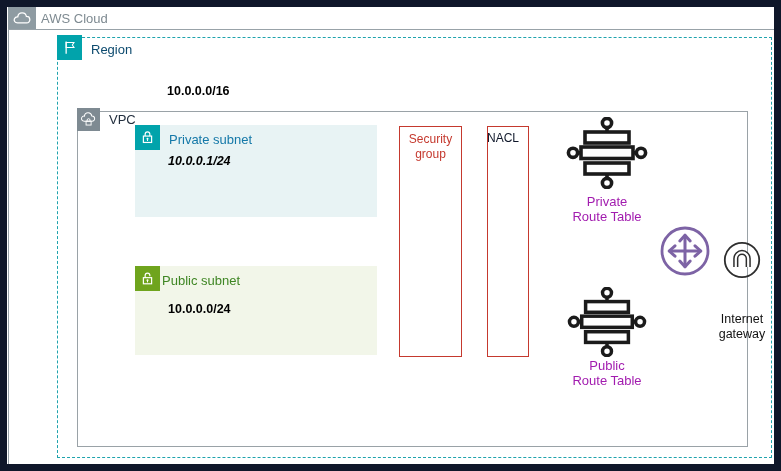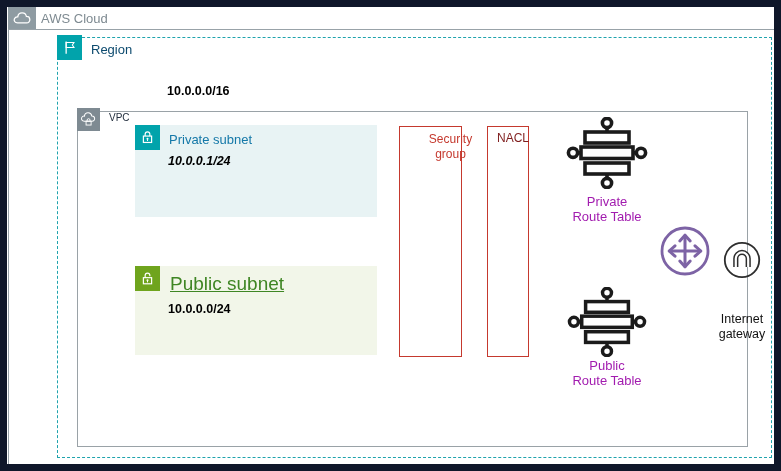--- a/index.html
+++ b/index.html
@@ -23,29 +23,29 @@
   .aws-icon{left:1px;top:0;width:28px;height:22px;background:#8e9ba2;}
   .region-icon{left:50px;top:28px;width:25px;height:25px;background:#01a3ab;}
   .vpc-icon{left:70px;top:101px;width:23px;height:23px;background:#7e8a92;}
   .ps-icon{left:128px;top:118px;width:25px;height:25px;background:#01a3ab;}
   .pub-icon{left:128px;top:259px;width:25px;height:25px;background:#6fa41d;}
 
   
   .lbl{white-space:pre-line;line-height:1.18;}
   .aws-label{left:34px;top:4px;font-size:13px;color:#7e8a91;}
   .region-label{left:84px;top:35px;font-size:13px;color:#0c4a6e;}
-  .vpc-label{left:102px;top:105px;font-size:10px;color:#232f3e;}
+  .vpc-label{left:102px;top:105px;font-size:13px;color:#232f3e;}
   .cidr{font-weight:bold;font-size:12.5px;color:#000;}
   .cidr16{left:160px;top:77px;}
   .ps-label{left:162px;top:125px;font-size:13px;color:#1478a8;}
   .ps-cidr{left:161px;top:147px;font-style:italic;}
-  .pub-label{left:163px;top:266px;font-size:19px;color:#3f8624;text-decoration:underline;}
+  .pub-label{left:155px;top:266px;font-size:13px;color:#3f8624;}
   .pub-cidr{left:161px;top:295px;}
-  .sg-label{left:412px;top:125px;width:63px;text-align:center;font-size:12px;color:#c5392e;line-height:1.25;}
-  .nacl-label{left:480px;top:124px;width:42px;text-align:right;font-size:12px;color:#7f1d1d;}
+  .sg-label{left:392px;top:125px;width:63px;text-align:center;font-size:12px;color:#c5392e;line-height:1.25;}
+  .nacl-label{left:480px;top:124px;width:42px;text-align:left;font-size:12px;color:#0f172a;}
   .rt-label{width:120px;text-align:center;font-size:13px;color:#a21caf;}
   .prt-label{left:540px;top:187px;}
   .purt-label{left:540px;top:351px;}
   .igw-label{left:697px;top:277px;width:76px;text-align:center;font-size:12.5px;color:#111;margin-top:28px;}
 
   
   .prt-icon{left:559px;top:110px;}
   .purt-icon{left:559px;top:280px;}
   .tgw-icon{left:652px;top:218px;}
   .igw-icon{left:716px;top:234px;}

